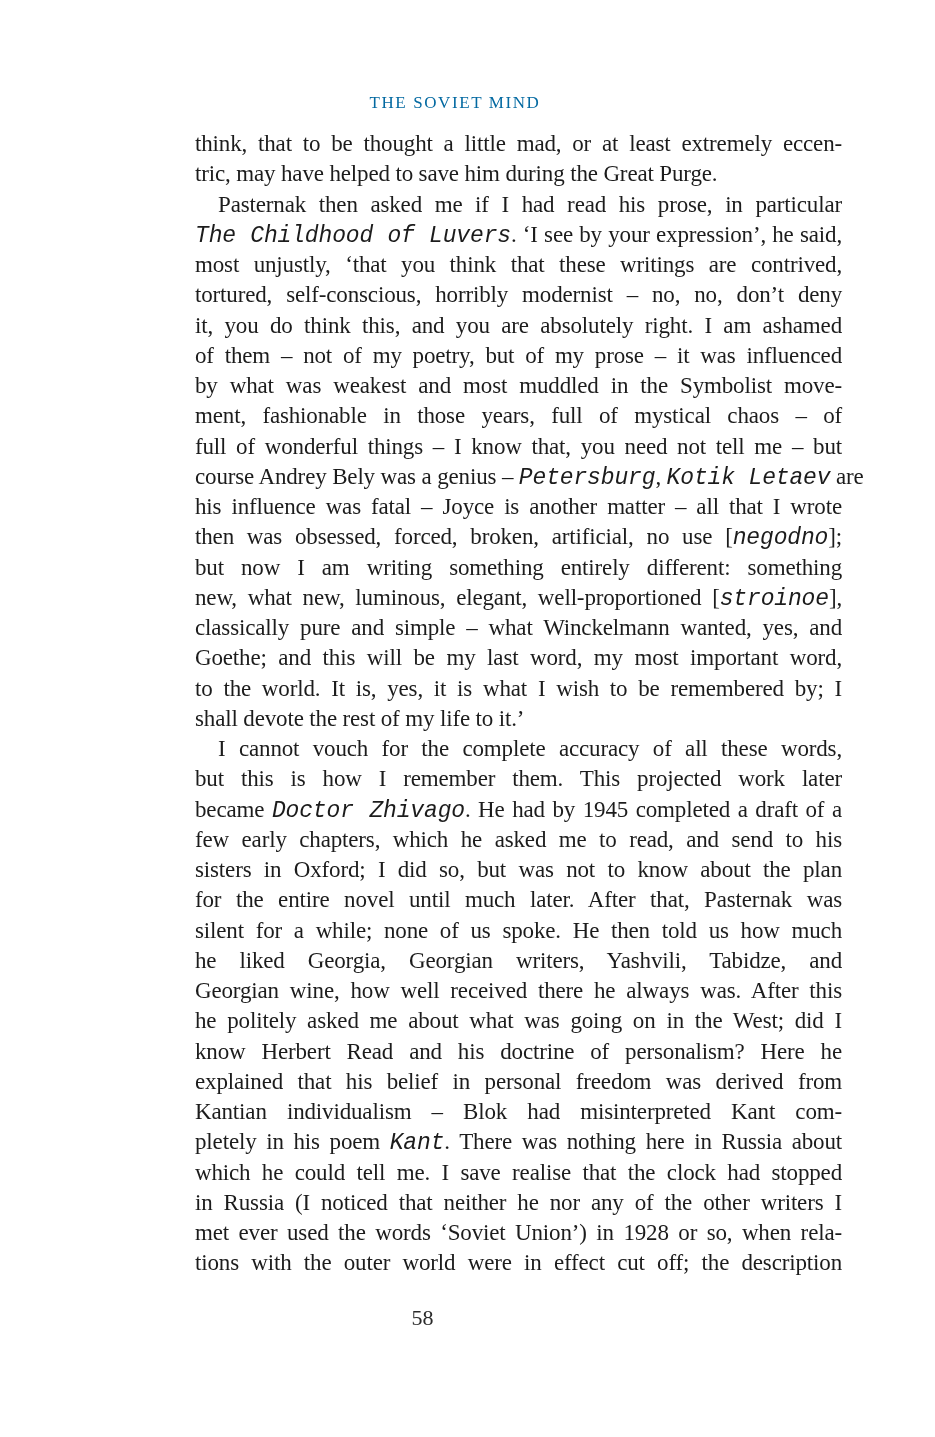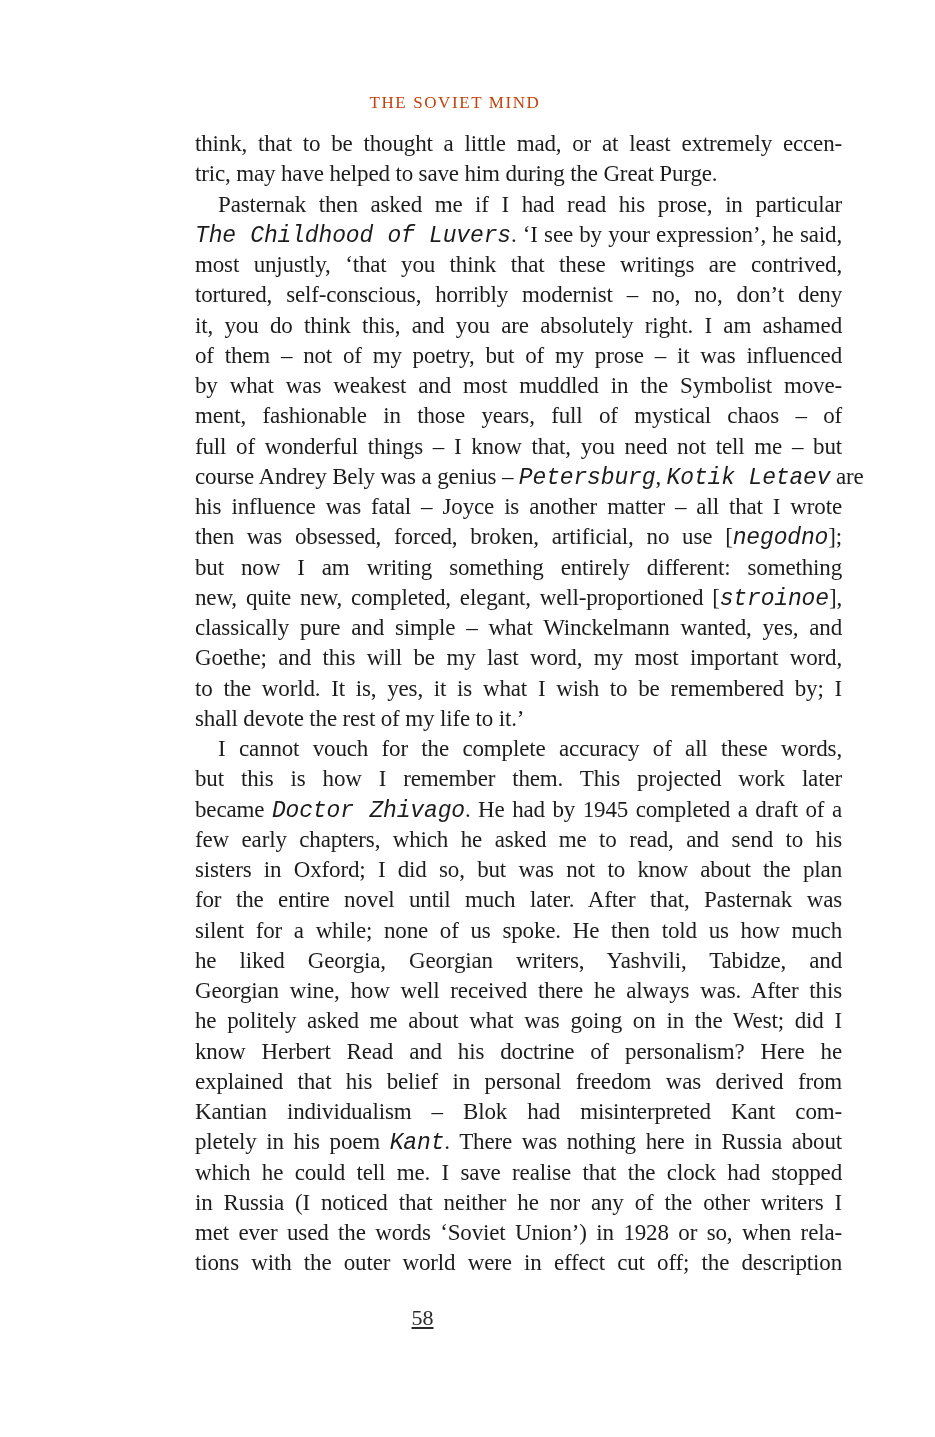--- a/index.html
+++ b/index.html
@@ -17,21 +17,21 @@
   }
   .running-head {
     position: absolute;
     top: 93px;
     left: 0;
     width: 910px;
     text-align: center;
     font-size: 17px;
     letter-spacing: 1.6px;
     text-transform: uppercase;
-    color: #c2410c;
+    color: #0369a1;
   }
   .text-block {
     position: absolute;
     top: 129px;
     left: 157px;
     width: 647px;
     margin-left: 38px;
   }
   .line {
     display: block;
@@ -51,21 +51,20 @@
   }
   .line i { font-style: italic; font-family: Liberation Mono, monospace; }
   .page-number {
     position: absolute;
     top: 1305px;
     left: 0;
     width: 845px;
     text-align: center;
     font-size: 22px;
     color: #2a2a2a;
-    text-decoration: underline;
   }
 </style>
 </head>
 <body>
 
 <div class="running-head">The Soviet Mind</div>
 
 <div class="text-block" id="text-block">
     <span class="line"><span>think, that to be thought a little mad, or at least extremely eccen-</span></span>
     <span class="line last"><span>tric, may have helped to save him during the Great Purge.</span></span>
@@ -75,21 +74,21 @@
     <span class="line"><span>tortured, self-conscious, horribly modernist – no, no, don’t deny</span></span>
     <span class="line"><span>it, you do think this, and you are absolutely right. I am ashamed</span></span>
     <span class="line"><span>of them – not of my poetry, but of my prose – it was influenced</span></span>
     <span class="line"><span>by what was weakest and most muddled in the Symbolist move-</span></span>
     <span class="line"><span>ment, fashionable in those years, full of mystical chaos – of</span></span>
     <span class="line"><span>full of wonderful things – I know that, you need not tell me – but</span></span>
     <span class="line"><span>course Andrey Bely was a genius – </span><i>Petersburg</i><span>, </span><i>Kotik Letaev</i><span> are</span></span>
     <span class="line"><span>his influence was fatal – Joyce is another matter – all that I wrote</span></span>
     <span class="line"><span>then was obsessed, forced, broken, artificial, no use [</span><i>negodno</i><span>];</span></span>
     <span class="line"><span>but now I am writing something entirely different: something</span></span>
-    <span class="line"><span>new, quite new, completed, elegant, well-proportioned [</span><i>stroinoe</i><span>],</span></span>
+    <span class="line"><span>new, what new, luminous, elegant, well-proportioned [</span><i>stroinoe</i><span>],</span></span>
     <span class="line"><span>classically pure and simple – what Winckelmann wanted, yes, and</span></span>
     <span class="line"><span>Goethe; and this will be my last word, my most important word,</span></span>
     <span class="line"><span>to the world. It is, yes, it is what I wish to be remembered by; I</span></span>
     <span class="line last"><span>shall devote the rest of my life to it.’</span></span>
     <span class="line indent"><span>I cannot vouch for the complete accuracy of all these words,</span></span>
     <span class="line"><span>but this is how I remember them. This projected work later</span></span>
     <span class="line"><span>became </span><i>Doctor Zhivago</i><span>. He had by 1945 completed a draft of a</span></span>
     <span class="line"><span>few early chapters, which he asked me to read, and send to his</span></span>
     <span class="line"><span>sisters in Oxford; I did so, but was not to know about the plan</span></span>
     <span class="line"><span>for the entire novel until much later. After that, Pasternak was</span></span>

